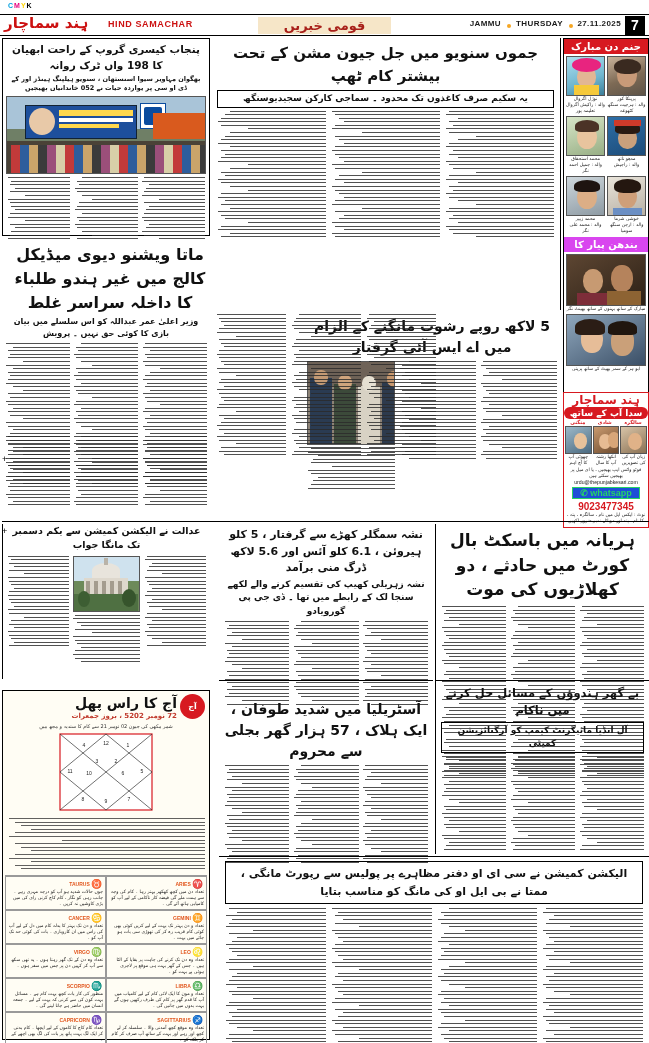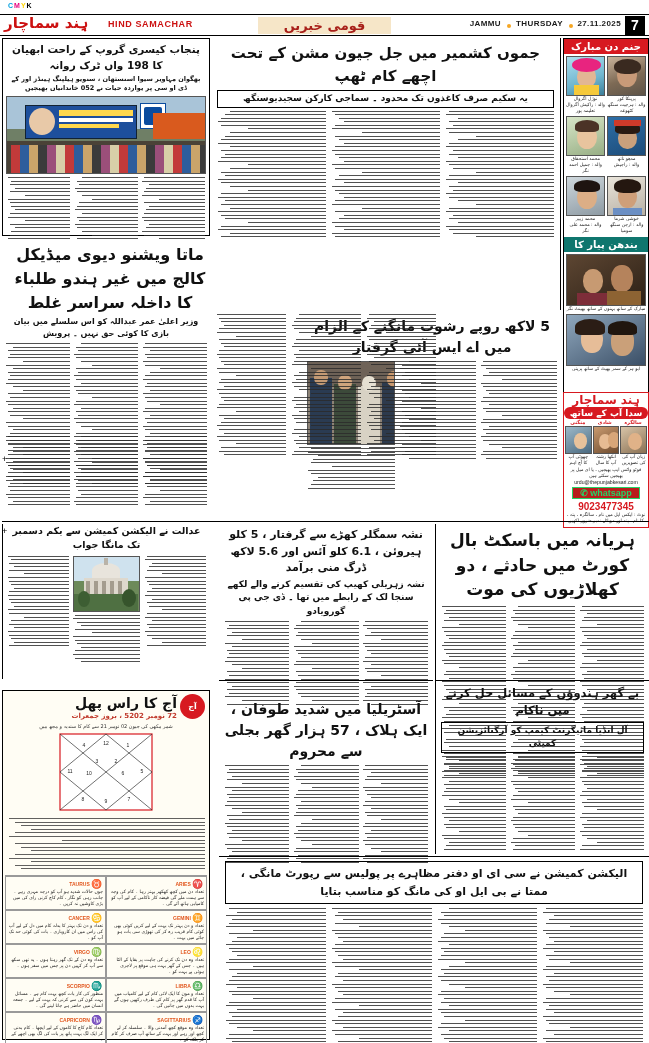--- a/index.html
+++ b/index.html
@@ -55,37 +55,37 @@
               color:#cc1111; font-family:"DejaVu Sans",sans-serif; }
   #cmyk { position:absolute; left:8px; top:2px; font-size:7px; font-weight:bold;
           letter-spacing:1px; direction:ltr; font-family:"Liberation Sans",sans-serif; }
   #cmyk .c{color:#00a0e0}#cmyk .m{color:#e6007e}#cmyk .y{color:#ffd400}#cmyk .k{color:#000}
   .regmark { position:absolute; color:#000; font-size:9px; line-height:9px; }
 
   
   .banner { text-align:center; font-weight:bold; color:#fff; font-size:11px;
             font-family:"DejaVu Sans",sans-serif; letter-spacing:.4px; }
   .banner.red  { background:#d71920; }
-  .banner.blue { background:#0f766e; }
+  .banner.blue { background:#d946ef; }
 
   
   .photo { position:relative; overflow:hidden; background:#9aa7b0; border:.6px solid #555; }
   .cap { font-size:4.6px; line-height:6px; text-align:center; color:#222;
          font-family:"DejaVu Sans",sans-serif; }
   .head-l  { font-size:16px; }
   .sub-rule { border:.8px solid #000; padding:1px 2px; }
 
   
   .zod-cell { border:.5px solid #999; position:relative; }
   .zod-name { font-size:5px; font-weight:bold; color:#e2571e; direction:ltr;
               font-family:"Liberation Sans",sans-serif; }
   .zod-glyph{ font-size:9px; }
 
   .ad-box { border:1px solid #d71920; }
-  .wa { background:#b91c1c; border:1px solid #25d366; color:#25d366;
+  .wa { background:#1d4ed8; border:1px solid #25d366; color:#25d366;
         font-weight:bold; font-size:9px; text-align:center; direction:ltr;
         font-family:"Liberation Sans",sans-serif; }
   .wa-num { color:#d71920; font-weight:bold; font-size:10px; text-align:center;
             direction:ltr; font-family:"Liberation Sans",sans-serif; }
 </style>
 </head>
 <body>
 
 <div id="page">
 
@@ -233,21 +233,21 @@
     <div style="text-align:center;font-size:5.2px;direction:ltr;color:#222;font-family:'Liberation Sans',sans-serif;">urdu@thepunjabkesari.com</div>
     <div class="wa" style="margin:2px 8px;">
       <span style="color:#25d366;">✆</span>
       <span>whatsapp</span>
     </div>
     <div class="wa-num">9023477345</div>
     <div class="cap urdu" style="padding:0 2px;">نوٹ : ایکس ایل میں نام ، سالگرہ ، پتہ ، کا نام ، پتہ اور موبائل نمبر ضرور لکھیں</div>
   </div>
 
   <div style="position:absolute; right:88px; top:38px; width:350px; height:272px; border-right:1px solid #000;">
-    <div class="hl head-l urdu" style="padding:4px 6px 2px; font-size:15px;">جموں کشمیر میں جل جیون مشن کے تحت اچھے کام ٹھپ</div>
+    <div class="hl head-l urdu" style="padding:4px 6px 2px; font-size:15px;">جموں سنویو میں جل جیون مشن کے تحت بیشتر کام ٹھپ</div>
     <div class="sub-rule hl urdu" style="margin:1px 6px 3px; font-size:9px; font-weight:bold;">یہ سکیم صرف کاغذوں تک محدود ۔ سماجی کارکن سجیدیوسنگھ</div>
     <div style="display:flex; gap:5px; padding:0 6px;">
       <div class="body-col" style="flex:1;">
         <div class="ln s1"></div>
           <div class="ln s3"></div>
           <div class="ln s2"></div>
           <div class="ln s1"></div>
         <div class="ln s5"></div>
           <div class="ln s3"></div>
           <div class="ln s1"></div>

